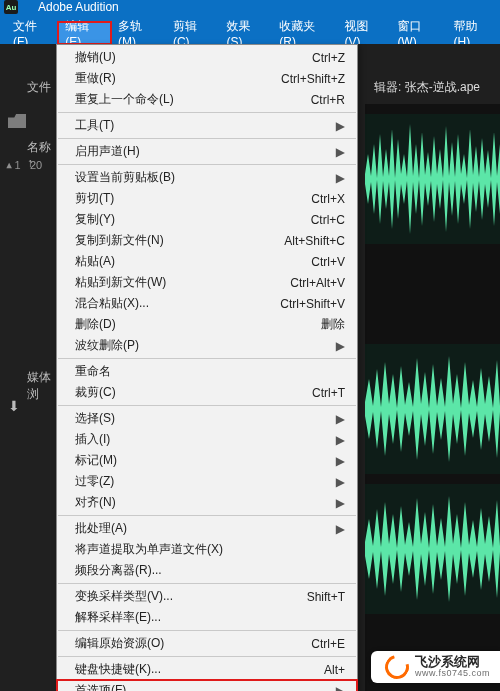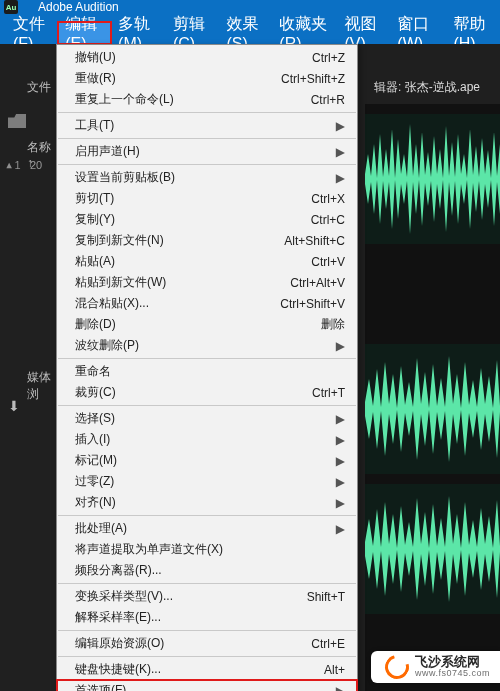--- a/index.html
+++ b/index.html
@@ -3,21 +3,21 @@
 <meta charset="utf-8">
 <style>
   * { margin: 0; padding: 0; box-sizing: border-box; font-family: "Microsoft YaHei", "Segoe UI", sans-serif; }
   body { width: 500px; height: 691px; overflow: hidden; background: #1a1a1a; position: relative; }
 
   .titlebar { height: 22px; background: #0b70c4; display: flex; align-items: flex-start; padding-left: 4px; color: #fff; gap: 20px; }
   .app-logo { width: 14px; height: 14px; background: linear-gradient(#1b1b1b,#1b1b1b); border-radius: 2px; display: flex; align-items: center; justify-content: center; font-size: 8px; font-weight: bold; color: #9bffb4; }
   .titlebar-title { font-size: 12px; }
 
   .menubar { height: 22px; background: #0b70c4; display: flex; align-items: stretch; padding-left: 6px; }
-  .menubar-item { color: #fff; font-size: 16px; padding: 0 7px; display: flex; align-items: center; cursor: default; }
+  .menubar-item { color: #fff; font-size: 12px; padding: 0 7px; display: flex; align-items: center; cursor: default; }
   .menubar-item.highlighted { background: #3a94e6; outline: 2px solid #e01b1b; outline-offset: -1px; }
 
   .workspace { position: absolute; top: 44px; left: 0; right: 0; bottom: 0; background: #1f1f1f; }
   .left-col { position: absolute; top: 0; left: 0; width: 60px; bottom: 0; background: #202020; }
   .left-lbl { position: absolute; left: 27px; color: #bdbdbd; font-size: 12px; }
   .left-lbl.files { top: 35px; }
   .left-lbl.name  { top: 95px; }
   .left-lbl.media { top: 325px; color: #bdbdbd; }
   .left-icon { position: absolute; left: 8px; width: 18px; height: 14px; }
   .left-icon.folder { top: 70px; background: #7d7d7d; clip-path: polygon(0 25%,35% 25%,45% 0,100% 0,100% 100%,0 100%); }

